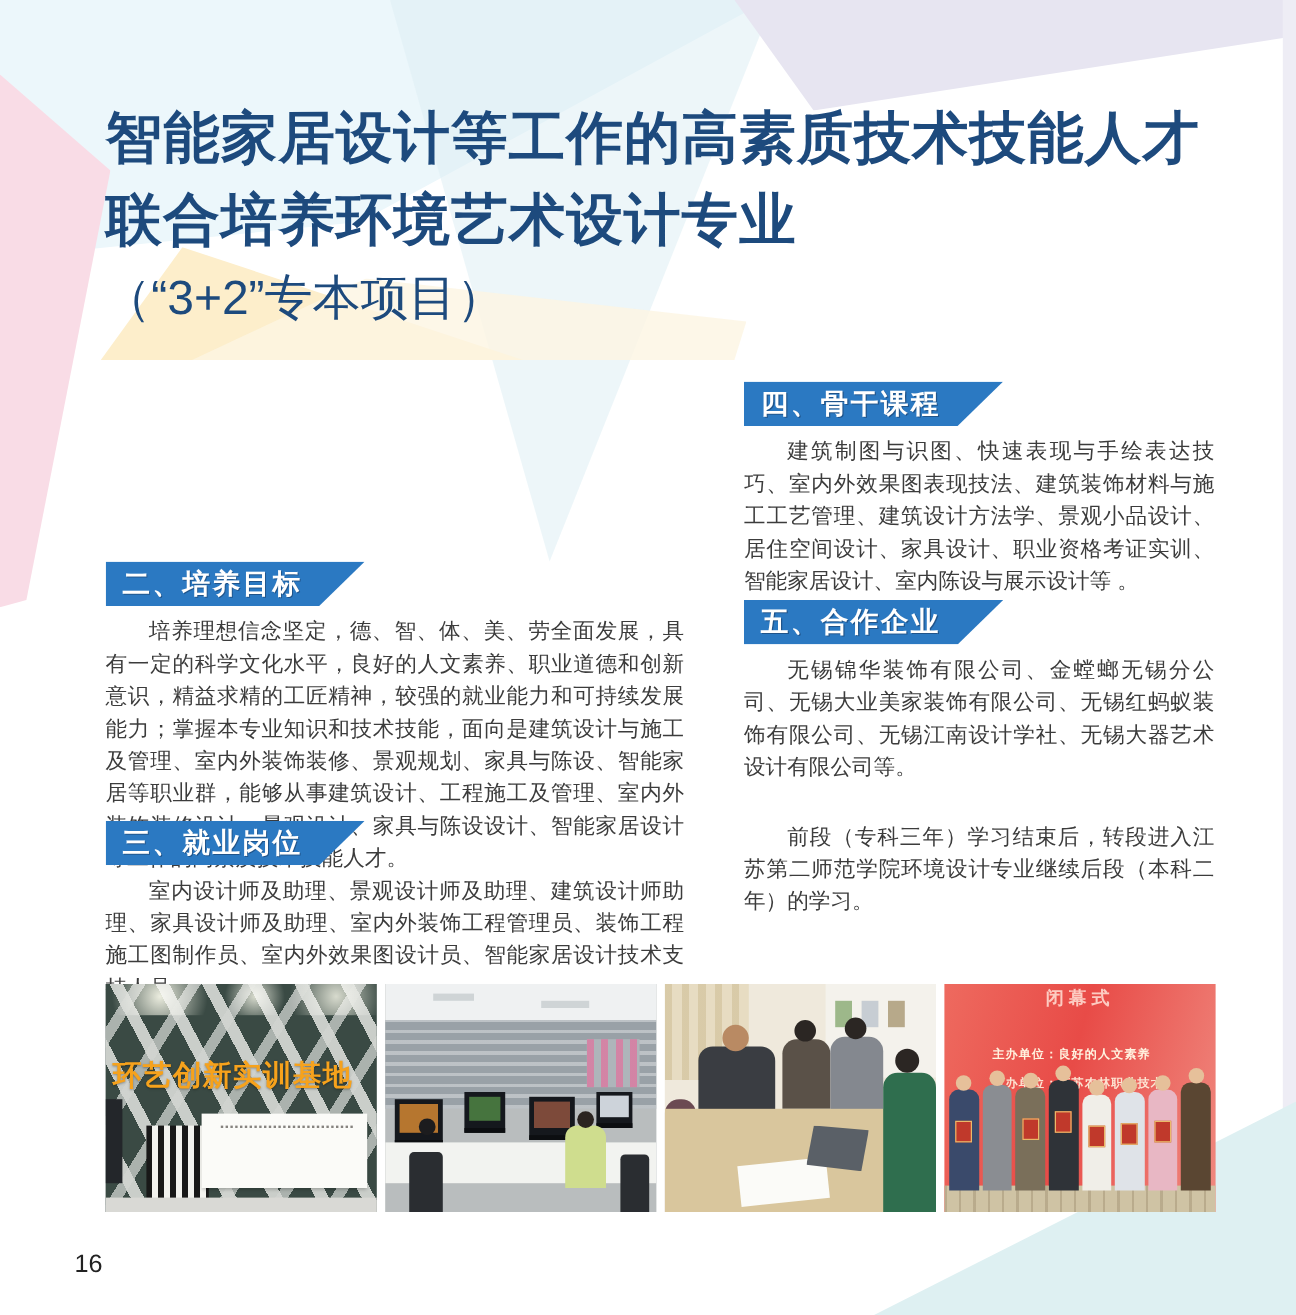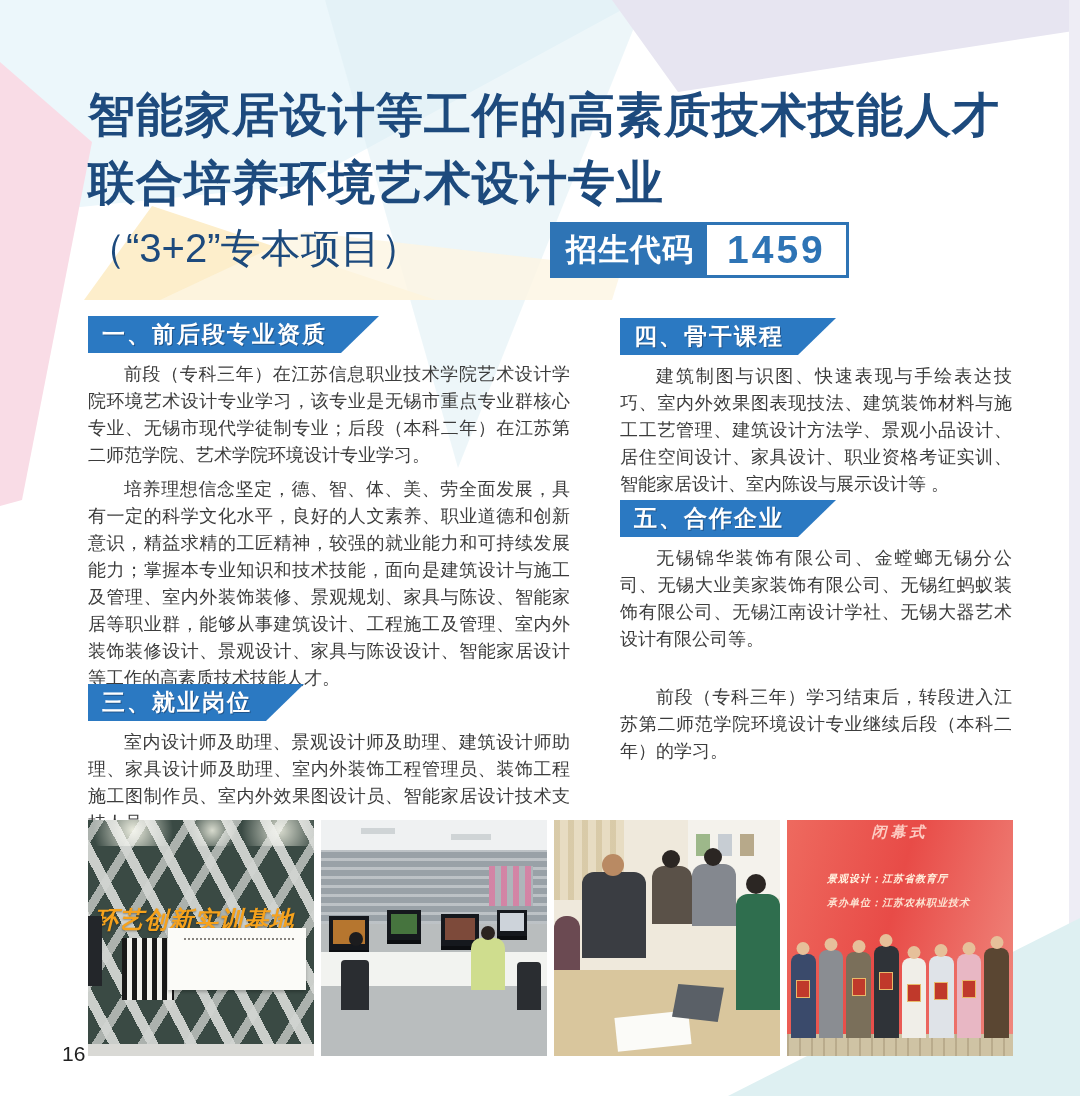--- a/index.html
+++ b/index.html
@@ -33,36 +33,36 @@
   .col-l{left:88px;width:482px;}
   .col-r{left:620px;width:392px;}
   .banner{display:inline-block;background:#2b79c2;color:#fff;font-weight:700;font-size:23px;
           line-height:37px;padding:0 52px 0 14px;letter-spacing:2px;
           clip-path:polygon(0 0,100% 0,calc(100% - 38px) 100%,0 100%);
           text-shadow:1px 1px 0 rgba(20,40,70,.45);}
   .body-text{margin:8px 0 0 0;color:#3c3c3c;font-size:18px;line-height:27px;
              text-align:justify;text-indent:2em;}
 
   .photos{position:absolute;left:88px;top:820px;width:925px;height:190px;display:flex;gap:7px;}
-  .photo{position:relative;width:226px;height:236px;overflow:hidden;flex:0 0 auto;font-style:italic;}
+  .photo{position:relative;width:226px;height:190px;overflow:hidden;flex:0 0 auto;}
   .photo *{position:absolute;}
 
   
   .p1{background:#3a4a44;}
   .p1 .branches{inset:0;
      background:
        repeating-linear-gradient(62deg,transparent 0 24px,rgba(248,248,245,.95) 24px 34px),
        repeating-linear-gradient(-58deg,transparent 0 30px,rgba(248,248,245,.75) 30px 39px);
      opacity:.8;}
   .p1 .glow{left:0;top:0;right:0;height:26px;
      background:radial-gradient(circle at 20% 40%,rgba(255,255,240,.9),transparent 22%),
                 radial-gradient(circle at 55% 40%,rgba(255,255,240,.8),transparent 20%),
                 radial-gradient(circle at 85% 40%,rgba(255,255,240,.8),transparent 20%);}
   .p1 .sign{left:6px;top:60px;width:214px;color:#f6a21c;font-size:24px;font-weight:700;
-            letter-spacing:1px;white-space:nowrap;text-shadow:0 1px 2px rgba(0,0,0,.35);margin-top:24px;}
+            letter-spacing:1px;white-space:nowrap;text-shadow:0 1px 2px rgba(0,0,0,.35);}
   .p1 .desk{left:80px;top:108px;width:138px;height:62px;background:#fbfbf8;
             box-shadow:0 2px 3px rgba(0,0,0,.25);}
   .p1 .desk-logo{left:96px;top:118px;width:110px;height:10px;
             border-top:2px dotted #55514d;opacity:.7;}
   .p1 .stripes{left:34px;top:118px;width:52px;height:62px;
             background:repeating-linear-gradient(90deg,#181818 0 5px,#f2f2ee 5px 10px);}
   .p1 .floor{left:0;bottom:0;width:100%;height:12px;background:#d9d9d5;}
   .p1 .person{left:0;top:96px;width:14px;height:70px;background:#23262a;}
 
   
@@ -155,31 +155,24 @@
     <div class="poly pink"></div>
     <div class="poly yel1"></div>
     <div class="poly yel2"></div>
     <div class="poly bteal"></div>
   </div>
 
   <div class="title l1">智能家居设计等工作的高素质技术技能人才</div>
   <div class="title l2">联合培养环境艺术设计专业</div>
   <div class="subtitle">（“3+2”专本项目）</div>
 
-  <div class="badge">
-    <div class="lbl">招生代码</div>
-    <div class="val">1459</div>
-  </div>
-
-  <div class="section col-l" style="top:316px">
-    <div class="banner">一、前后段专业资质</div>
-    <p class="body-text">前段（专科三年）在江苏信息职业技术学院艺术设计学院环境艺术设计专业学习，该专业是无锡市重点专业群核心专业、无锡市现代学徒制专业；后段（本科二年）在江苏第二师范学院、艺术学院环境设计专业学习。</p>
-  </div>
+
 
   <div class="section col-l" style="top:468px">
+    <div class="banner">二、培养目标</div>
     <p class="body-text">培养理想信念坚定，德、智、体、美、劳全面发展，具有一定的科学文化水平，良好的人文素养、职业道德和创新意识，精益求精的工匠精神，较强的就业能力和可持续发展能力；掌握本专业知识和技术技能，面向是建筑设计与施工及管理、室内外装饰装修、景观规划、家具与陈设、智能家居等职业群，能够从事建筑设计、工程施工及管理、室内外装饰装修设计、景观设计、家具与陈设设计、智能家居设计等工作的高素质技术技能人才。</p>
   </div>
 
   <div class="section col-l" style="top:684px">
     <div class="banner">三、就业岗位</div>
     <p class="body-text">室内设计师及助理、景观设计师及助理、建筑设计师助理、家具设计师及助理、室内外装饰工程管理员、装饰工程施工图制作员、室内外效果图设计员、智能家居设计技术支持人员。</p>
   </div>
 
   <div class="section col-r" style="top:500px">
     <div class="banner">五、合作企业</div>
@@ -245,21 +238,21 @@
       <div class="f4h"></div>
       <div class="table"></div>
       <div class="figure f5"></div>
       <div class="f5h"></div>
       <div class="paper"></div>
       <div class="laptop"></div>
     </div>
 
     <div class="photo p4">
       <div class="t1">闭幕式</div>
-      <div class="t2">景观设计：江苏省教育厅</div>
+      <div class="t2">主办单位：良好的人文素养</div>
       <div class="t3">承办单位：江苏农林职业技术</div>
       <div class="floor"></div>
       <div class="crowd">
         <i class="fig b"></i>
         <i class="fig"></i>
         <i class="fig b"></i>
         <i class="fig b"></i>
         <i class="fig b"></i>
         <i class="fig b"></i>
         <i class="fig b"></i>

